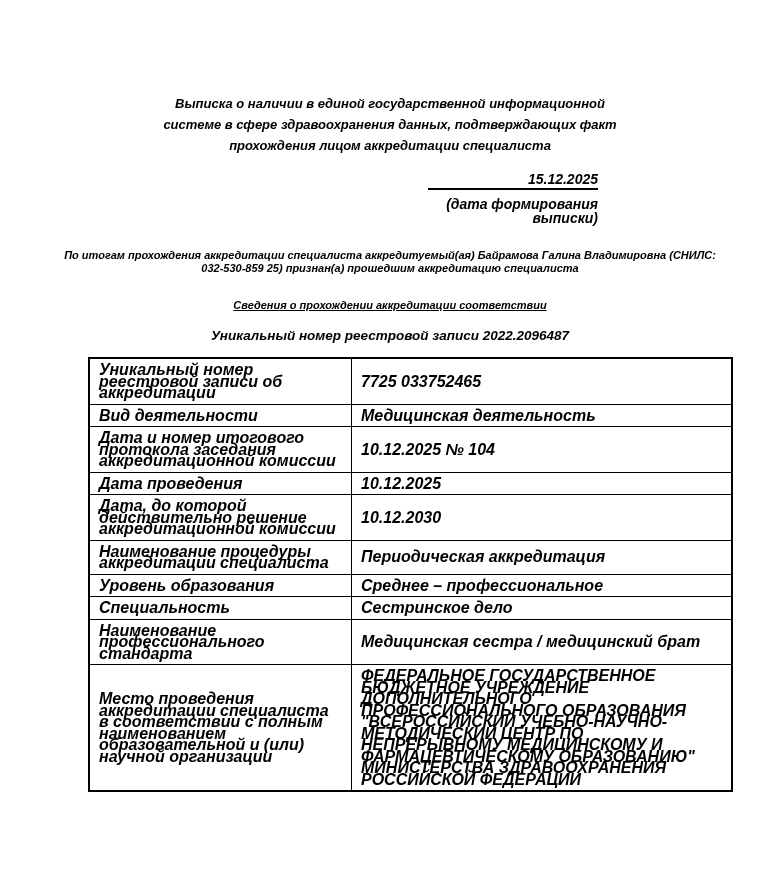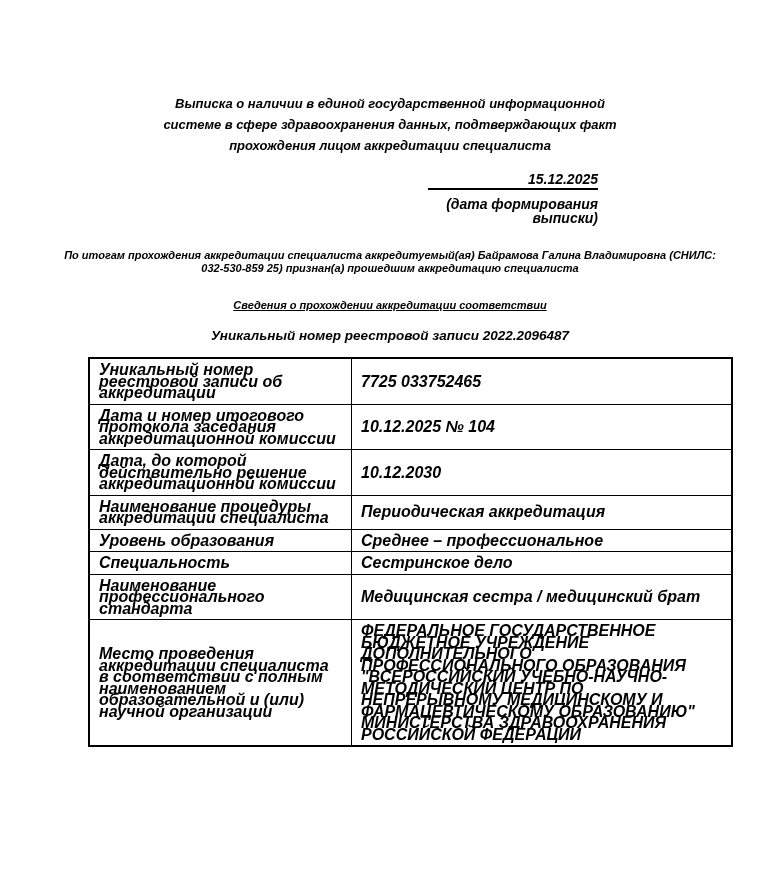--- a/index.html
+++ b/index.html
@@ -100,22 +100,30 @@
 
   <div class="registry-heading">Уникальный номер реестровой записи 2022.2096487</div>
 
   <table class="acc-table">
     <tbody>
       <tr>
         <td class="col-label">Уникальный номер реестровой записи об аккредитации</td>
         <td class="col-value">7725 033752465</td>
       </tr>
       <tr>
+        <td class="col-label">Вид деятельности</td>
+        <td class="col-value">Медицинская деятельность</td>
+      </tr>
+      <tr>
         <td class="col-label">Дата и номер итогового протокола заседания аккредитационной комиссии</td>
         <td class="col-value">10.12.2025 № 104</td>
+      </tr>
+      <tr>
+        <td class="col-label">Дата проведения</td>
+        <td class="col-value">10.12.2025</td>
       </tr>
       <tr>
         <td class="col-label">Дата, до которой действительно решение аккредитационной комиссии</td>
         <td class="col-value">10.12.2030</td>
       </tr>
       <tr>
         <td class="col-label">Наименование процедуры аккредитации специалиста</td>
         <td class="col-value">Периодическая аккредитация</td>
       </tr>
       <tr>

